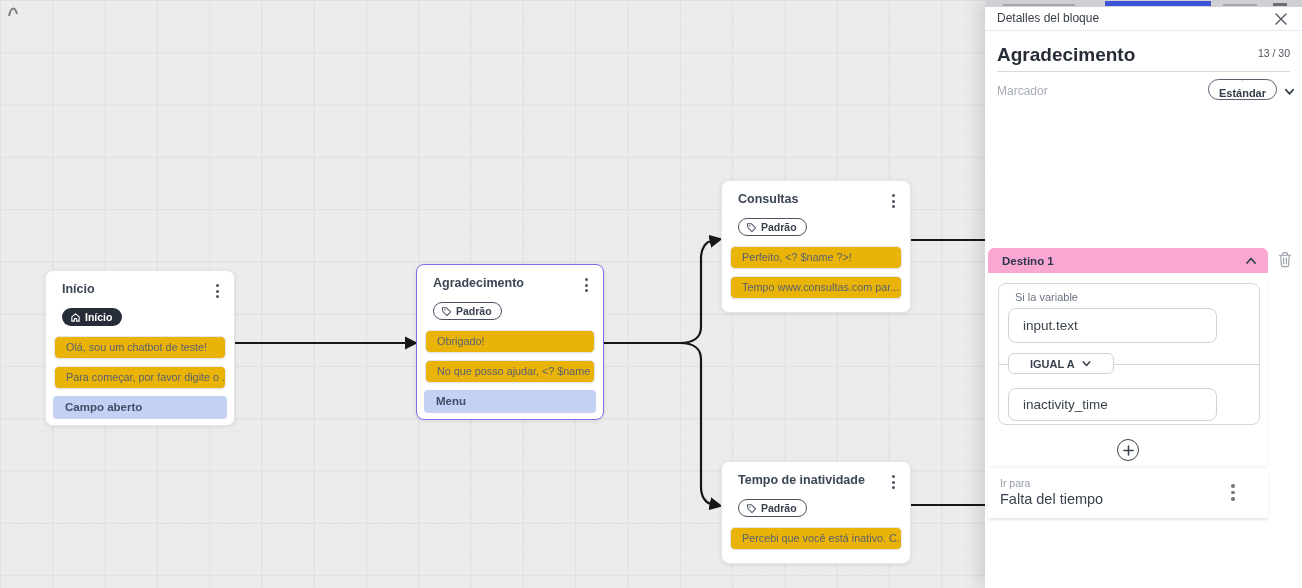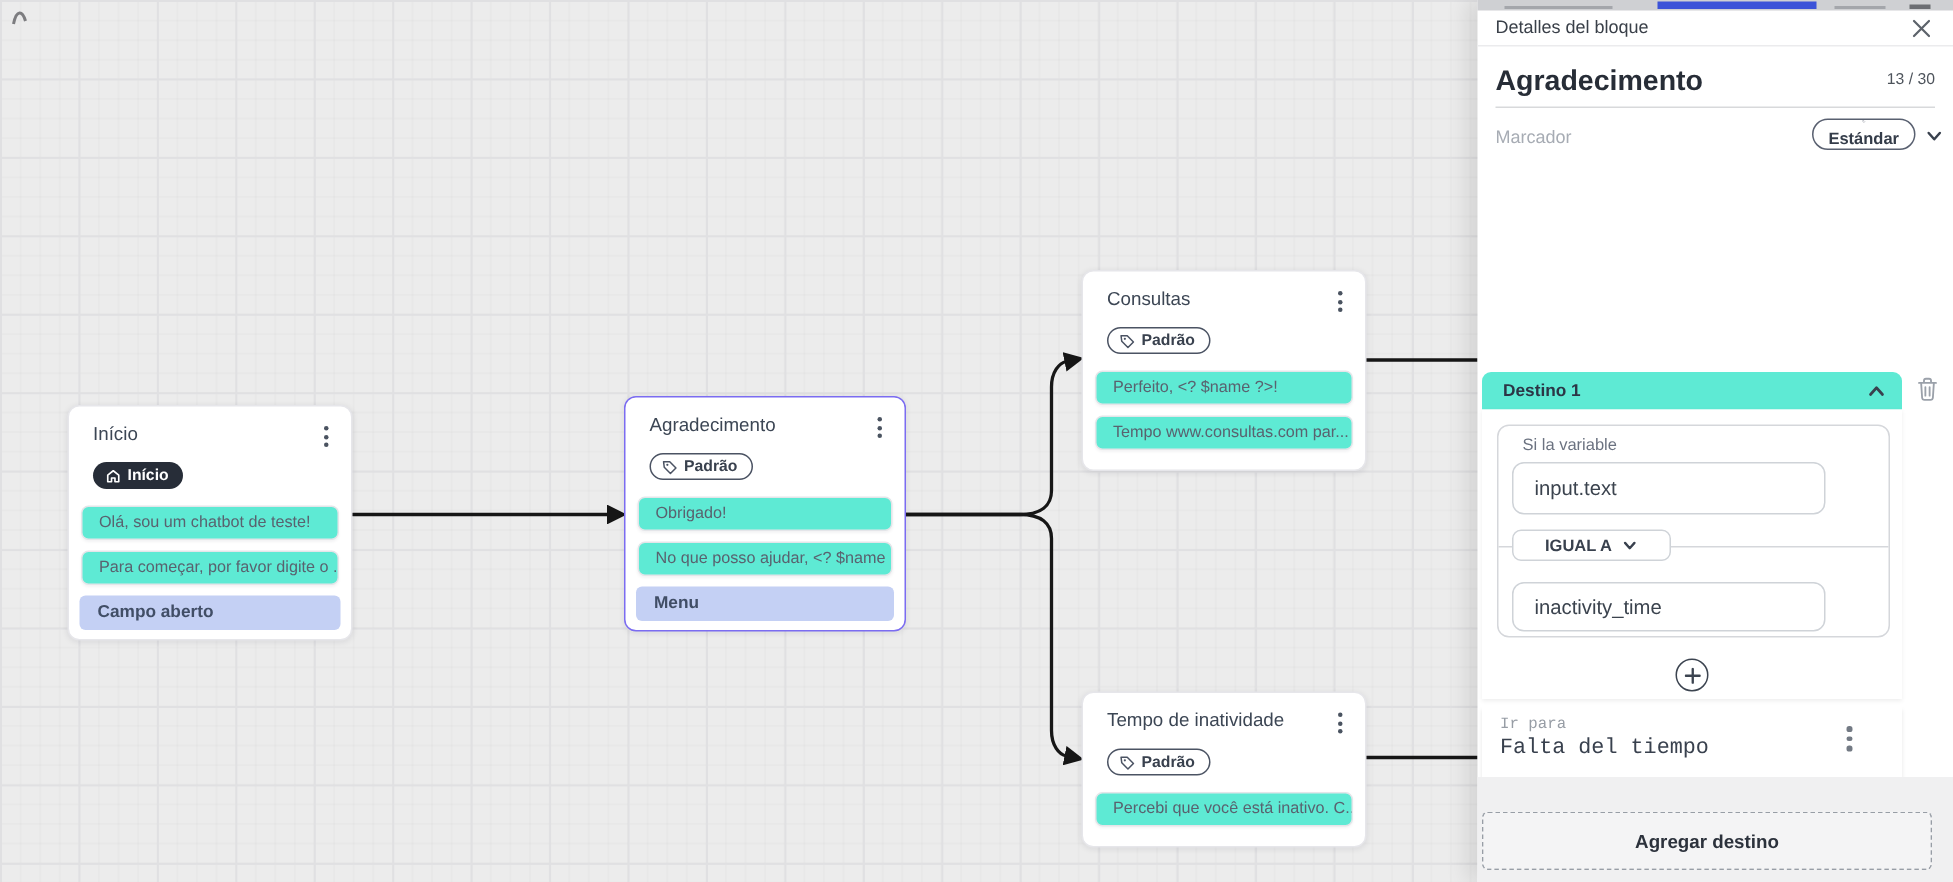--- a/index.html
+++ b/index.html
@@ -20,31 +20,31 @@
   }
   .wires { position:absolute; left:0; top:0; pointer-events:none; }
 
   
   .node {
     position:absolute; background:#fff; border:1px solid #e6e6ea; border-radius:8px;
     box-shadow:0 1px 4px rgba(20,25,45,.09); padding:11px 0 6px 0;
   }
   .node.selected { border:1.5px solid #7b6cf1; }
   .node-head { display:flex; align-items:flex-start; justify-content:space-between; padding:0 12px 0 16px; }
-  .node-title { font-size:12.5px; font-weight:400; color:#3c4654; line-height:15px; }
+  .node-title { font-size:12.5px; font-weight:700; color:#3c4654; line-height:15px; }
   .kebab { display:flex; flex-direction:column; gap:2.5px; padding:2px 3px; cursor:pointer; }
   .kebab i { width:3px; height:3px; border-radius:50%; background:#4a5360; display:block; }
   .node-badges { padding:8px 16px 0 16px; }
   .badge { display:inline-flex; align-items:center; gap:4px; font-size:10.5px; font-weight:700; }
   .badge-dark { background:#272d38; color:#fff; border-radius:10px; padding:3px 10px 3px 8px; }
   .badge-outline { border:1.2px solid #4b5363; color:#39414e; border-radius:10px; padding:2px 9px 2px 7px; background:#fff; }
   .node-msgs { margin-top:9px; }
   .msg {
     margin:0 8px 7px 8px; height:23px; line-height:21px; padding:0 11px;
-    background:#5eead4; border:1px solid #e4e5e9; border-radius:5px;
+    background:#eab308; border:1px solid #e4e5e9; border-radius:5px;
     box-shadow:0 1px 2px rgba(20,25,45,.05);
     font-size:10.8px; color:#59626f; white-space:nowrap; overflow:hidden;
   }
   .action-row {
     margin:0 7px; height:23px; line-height:23px; padding:0 12px;
     background:#c4d0f4; border-radius:4px;
     font-size:11.5px; font-weight:700; color:#414e66; white-space:nowrap; overflow:hidden;
   }
 
   
@@ -81,21 +81,21 @@
     font-size:10px; font-weight:700; display:flex; align-items:center; justify-content:center;
   }
   .tab-underline { position:absolute; left:189px; width:88px; bottom:-1px; height:3px; background:#4c5ed6; border-radius:2px; }
   .tabs-kebab { position:absolute; left:293px; top:8px; display:flex; flex-direction:column; gap:2.5px; cursor:pointer; }
   .tabs-kebab i { width:3px; height:3px; border-radius:50%; background:#4c5ed6; display:block; }
 
   .desc { position:absolute; left:12px; top:149px; width:296px; font-size:11.5px; line-height:19.5px; color:#6f7681; }
 
   .dest-card { position:absolute; left:3px; top:248px; width:280px; }
   .dest-head {
-    height:25px; background:#5eead4; border-radius:6px 6px 0 0; display:flex; align-items:center;
+    height:25px; background:#f9a8d4; border-radius:6px 6px 0 0; display:flex; align-items:center;
     padding:0 10px 0 14px; cursor:pointer;
   }
   .dest-head-title { flex:1; font-size:11.5px; font-weight:700; color:#2c3646; }
   .dest-body { position:relative; height:193px; background:#fff; box-shadow:0 1px 3px rgba(0,0,0,.07); }
   .cond-card { position:absolute; left:10px; top:10px; width:262px; height:142px; border:1px solid #d5d7db; border-radius:8px; }
   .cond-divider { position:absolute; left:0; right:0; top:80px; border-top:1px solid #d5d7db; }
   .cond-label { position:absolute; left:16px; top:7px; font-size:11px; color:#6b7280; }
   .cond-input {
     position:absolute; left:9px; width:209px; border:1px solid #cfd3d8; border-radius:8px; background:#fff;
     font-size:13.5px; color:#3b434e; padding-left:14px;
@@ -107,21 +107,21 @@
     border:1px solid #cfd3d8; border-radius:6px; display:inline-flex; align-items:center; gap:6px;
     padding:0 21px; font-size:11px; font-weight:700; color:#39414e; cursor:pointer;
   }
   .plus-btn {
     position:absolute; left:50%; top:166px; transform:translateX(-50%); width:22px; height:22px;
     border:1.6px solid #3c4450; border-radius:50%; background:#fff; cursor:pointer;
     display:flex; align-items:center; justify-content:center;
   }
   .trash-btn { position:absolute; left:292px; top:251px; width:16px; height:17px; cursor:pointer; }
 
-  .goto-row { position:absolute; left:3px; top:471px; width:280px; height:47px; background:#fff; box-shadow:0 2px 3px rgba(0,0,0,.10);font-family:Liberation Mono, monospace; }
+  .goto-row { position:absolute; left:3px; top:471px; width:280px; height:47px; background:#fff; box-shadow:0 2px 3px rgba(0,0,0,.10); }
   .goto-label { position:absolute; left:12px; top:6px; font-size:10.5px; color:#979da5; }
   .goto-value { position:absolute; left:12px; top:20px; font-size:14.5px; color:#39414e; }
   .goto-kebab { position:absolute; left:243px; top:13px; display:flex; flex-direction:column; gap:3px; cursor:pointer; }
   .goto-kebab i { width:3.5px; height:3.5px; border-radius:50%; background:#737a84; display:block; }
 
   .panel-bottom { position:absolute; left:0; right:0; top:518px; bottom:0; background:#f0f0f1; }
   .add-dest-btn {
     position:absolute; left:3px; top:23px; width:300px; height:39px;
     border:1.5px dashed #989ea6; border-radius:4px; background:#f4f4f5; cursor:pointer;
     font-family:"Liberation Sans", sans-serif; font-size:12.5px; font-weight:700; color:#2c323c;
@@ -322,18 +322,15 @@
     <div class="goto-row">
       <span class="goto-label">Ir para</span>
       <span class="goto-value">Falta del tiempo</span>
       <span class="goto-kebab">
           <i></i>
           <i></i>
           <i></i>
         </span>
     </div>
 
-    <div class="panel-bottom">
-      <button class="add-dest-btn">Agregar destino</button>
-    </div>
 
   </aside>
 </div>
 
 </body></html>

